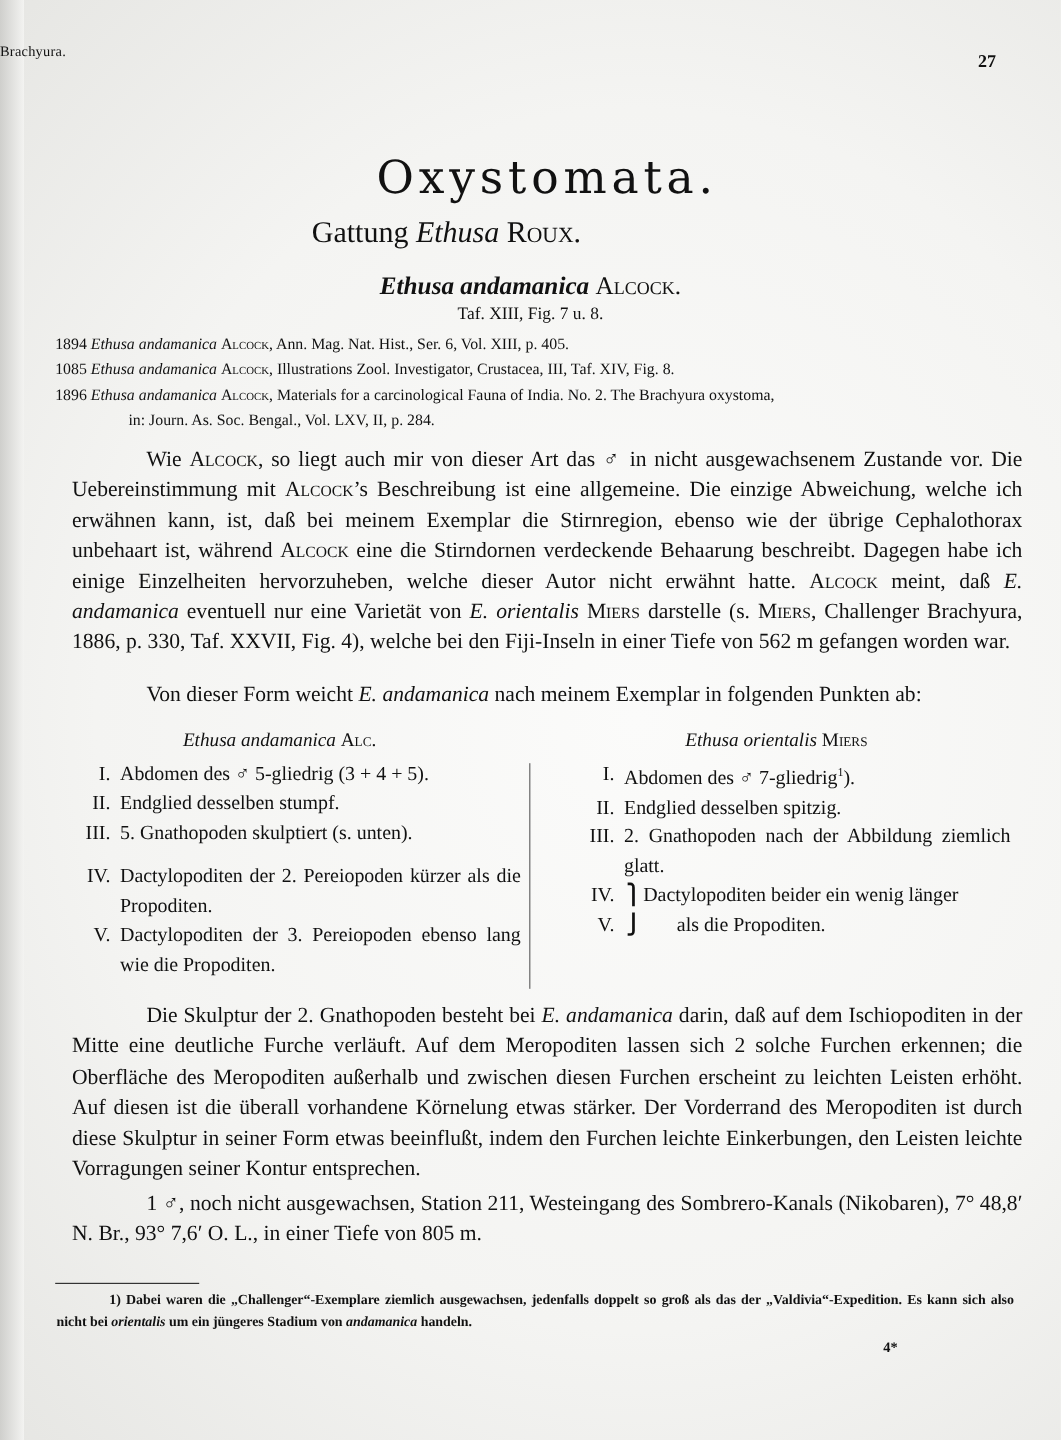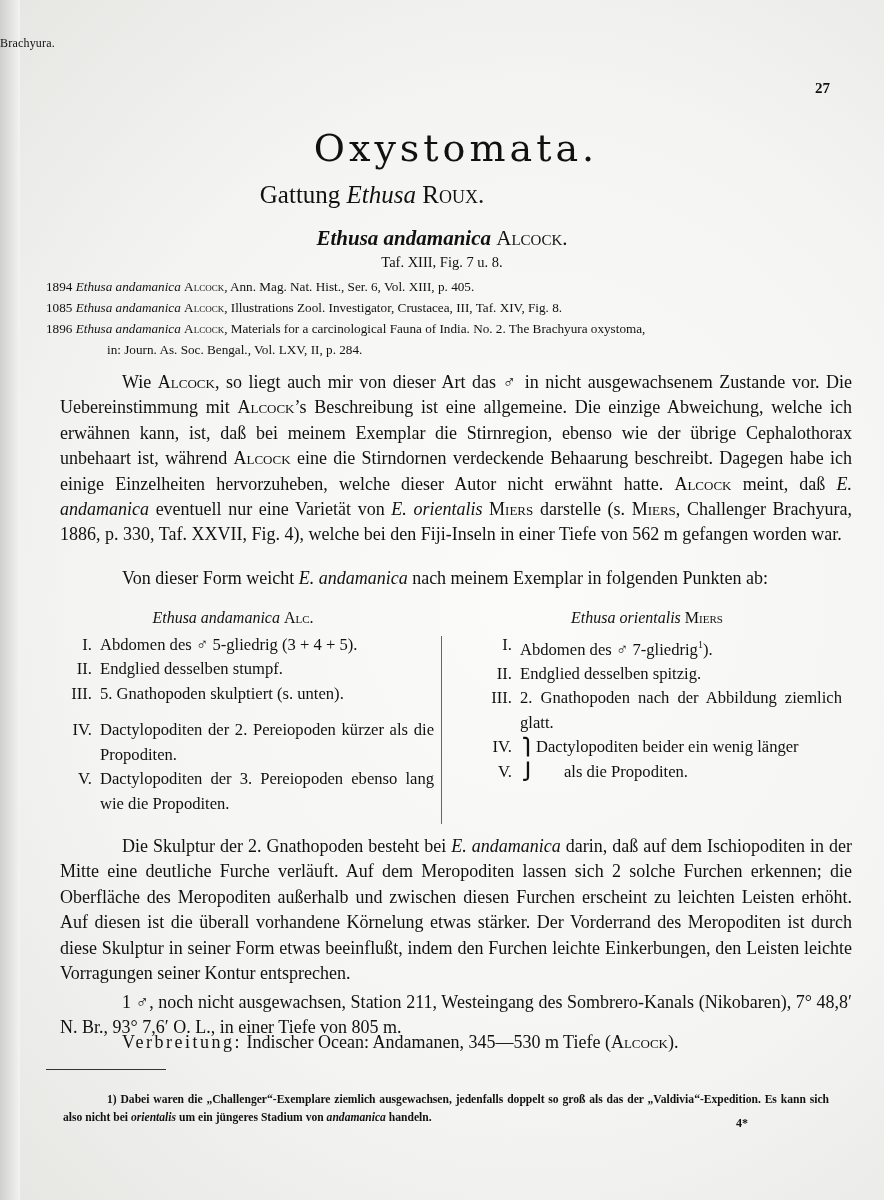--- a/index.html
+++ b/index.html
@@ -16,21 +16,21 @@
   }
   .page:before {
     content:""; position:absolute; left:0; top:0; width:20px; height:1200px;
     background:linear-gradient(to right,#cfcfcc,#f3f3f1);
   }
   .running-head {
     position:absolute; top:36px; left:0; width:884px; 
     font-size:12px; letter-spacing:0.2px;
   }
   .page-number {
-    position:absolute; top:44px; left:815px; font-size:15px; font-weight:bold;margin-top:36px;
+    position:absolute; top:44px; left:815px; font-size:15px; font-weight:bold;
   }
   .title {
     position:absolute; top:112px; left:0; width:884px; text-align:center;
     font-size:38px; letter-spacing:4px;
     font-family:"DejaVu Serif","Liberation Serif",serif; font-weight:normal;
   }
   .genus {
     position:absolute; top:181px; left:0; width:744px; text-align:center;
     font-size:25px;
   }
@@ -62,21 +62,21 @@
   .txt { flex:1; text-align:justify; }
   .gap { height:12px; }
   .brace { display:inline-block; width:16px; font-weight:bold; text-align:center; }
   .p3 { top:834px; }
   .p3 p { text-indent:62px; }
   .p4 { top:990px; }
   .p5 { top:1030px; }
   .spaced { letter-spacing:2.5px; }
   .fn-rule { position:absolute; top:1069px; left:46px; width:120px; height:1px; background:#333; }
   .footnote { position:absolute; top:1074px; left:46px; width:800px; font-size:11.6px; line-height:18px; font-weight:bold; font-family:"Liberation Serif",serif; }
-  .footnote p { margin:17px; text-indent:44px; text-align:justify; }
+  .footnote p { margin:1px; text-indent:44px; text-align:justify; }
   .sig { position:absolute; top:1116px; left:736px; font-size:12px; font-weight:bold; }
   sup { font-size:10px; }
 </style>
 </head>
 <body>
 
 <div class="page">
 
   <div class="running-head">Brachyura.</div>
   <div class="page-number">27</div>
@@ -177,23 +177,20 @@
   </div>
 
   <div class="body p3">
     <p><span>Die Skulptur der 2. Gnathopoden besteht bei </span><i>E. andamanica</i><span> darin, daß auf dem Ischiopoditen in der Mitte eine deutliche Furche verläuft. Auf dem Meropoditen lassen sich 2 solche Furchen erkennen; die Oberfläche des Meropoditen außerhalb und zwischen diesen Furchen erscheint zu leichten Leisten erhöht. Auf diesen ist die überall vorhandene Körnelung etwas stärker. Der Vorderrand des Meropoditen ist durch diese Skulptur in seiner Form etwas beeinflußt, indem den Furchen leichte Einkerbungen, den Leisten leichte Vorragungen seiner Kontur entsprechen.</span></p>
   </div>
 
   <div class="body p4">
     <p>1 ♂, noch nicht ausgewachsen, Station 211, Westeingang des Sombrero-Kanals (Nikobaren), 7° 48,8′ N. Br., 93° 7,6′ O. L., in einer Tiefe von 805 m.</p>
   </div>
 
-  <div class="body p5">
-    <p><span class="spaced">Verbreitung:</span><span> Indischer Ocean: Andamanen, 345—530 m Tiefe (</span><span class="sc">Alcock</span><span>).</span></p>
-  </div>
 
   <div class="fn-rule"></div>
   <div class="footnote">
     <p><span>1) Dabei waren die „Challenger“-Exemplare ziemlich ausgewachsen, jedenfalls doppelt so groß als das der „Valdivia“-Expedition. Es kann sich also nicht bei </span><i>orientalis</i><span> um ein jüngeres Stadium von </span><i>andamanica</i><span> handeln.</span></p>
   </div>
 
   <div class="sig">4*</div>
 </div>
 
 </body></html>

